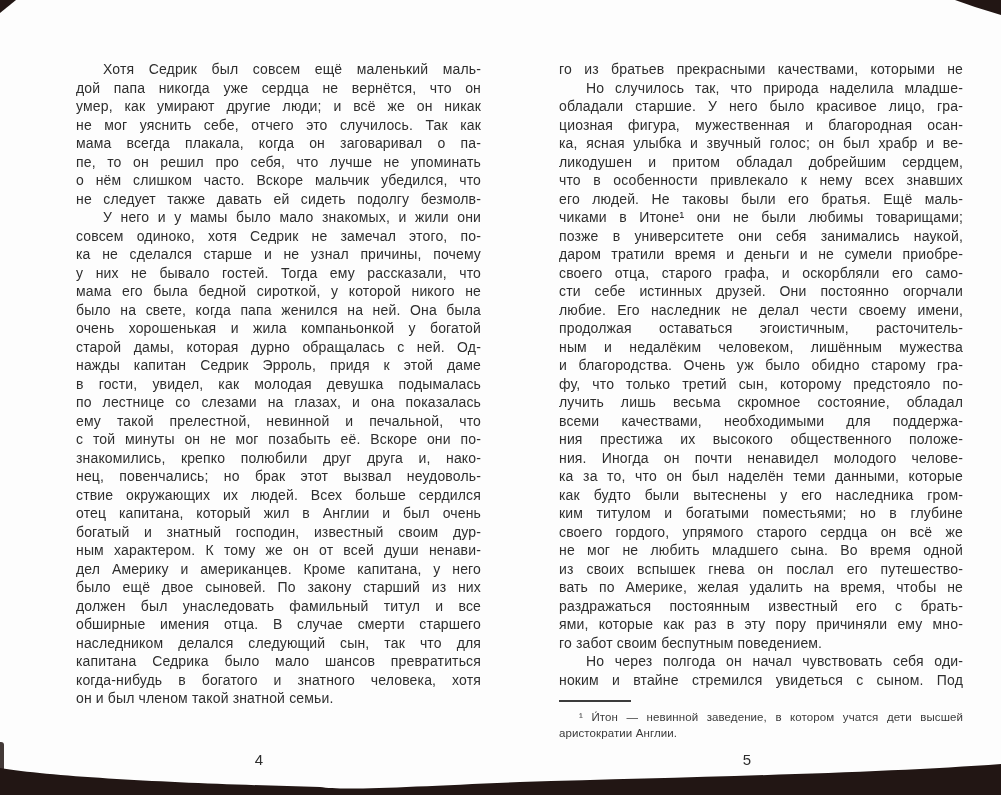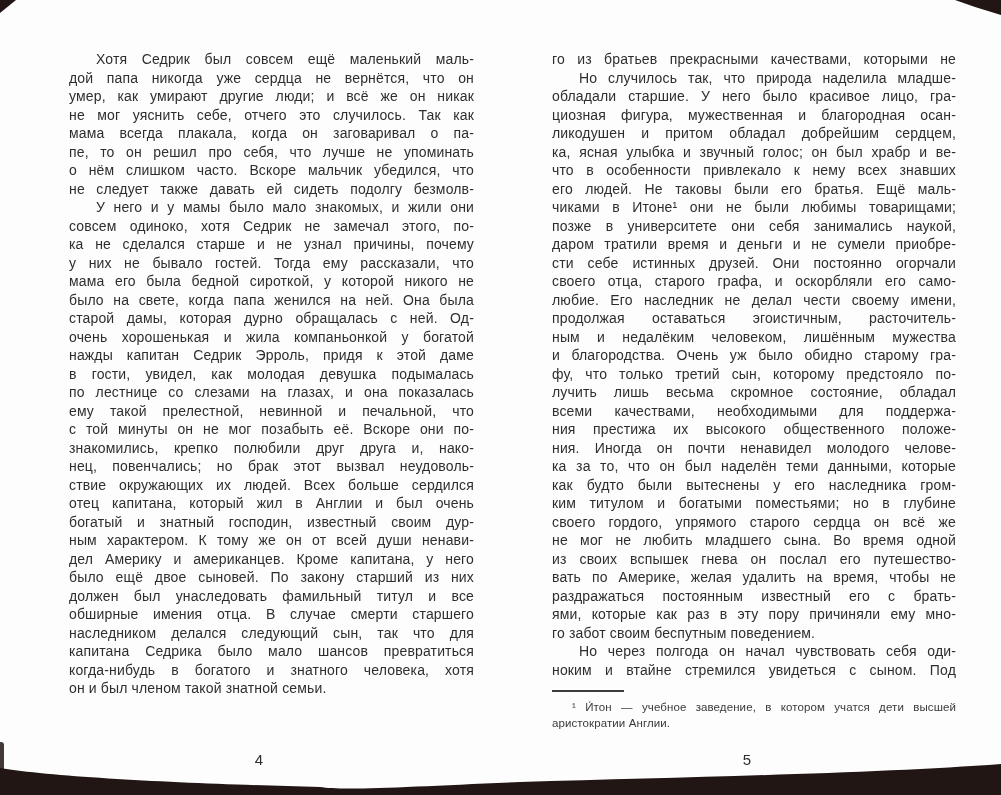--- a/index.html
+++ b/index.html
@@ -2,23 +2,24 @@
 <html style="--paper: #fdfdfd; --text: #2e2e2e; --footnote-text: #3a3a3a; --artifact: #221614;"><head>
 <meta charset="utf-8">
 <style>
   html,body{margin:0;padding:0;}
   body{
     width:1001px;height:795px;position:relative;overflow:hidden;
     background:var(--paper,#fdfdfd);
     font-family:"Liberation Sans", sans-serif;
   }
   .page-column{
-    position:absolute;top:50px;
+    position:absolute;top:60px;
     font-size:14px;line-height:18.5px;letter-spacing:.15px;
     color:var(--text,#2e2e2e);
+    margin-left:7px;
   }
   #left-column{left:69px;width:405px;}
   #right-column{left:552px;width:404px;}
   .line{text-align:justify;text-align-last:justify;height:18.5px;white-space:normal;}
   .line.indent{text-indent:27px;}
   .line.lastline{text-align-last:left;}
   .footnote-sep{
     width:72px;height:0;border-top:2px solid #3c3c3c;
     margin:11px 0 7px 0;
   }
@@ -53,22 +54,22 @@
     <div class="line">мама всегда плакала, когда он заговаривал о па-</div>
     <div class="line">пе, то он решил про себя, что лучше не упоминать</div>
     <div class="line">о нём слишком часто. Вскоре мальчик убедился, что</div>
     <div class="line">не следует также давать ей сидеть подолгу безмолв-</div>
     <div class="line indent">У него и у мамы было мало знакомых, и жили они</div>
     <div class="line">совсем одиноко, хотя Седрик не замечал этого, по-</div>
     <div class="line">ка не сделался старше и не узнал причины, почему</div>
     <div class="line">у них не бывало гостей. Тогда ему рассказали, что</div>
     <div class="line">мама его была бедной сироткой, у которой никого не</div>
     <div class="line">было на свете, когда папа женился на ней. Она была</div>
+    <div class="line">очень хорошенькая и жила компаньонкой у богатой</div>
     <div class="line">старой дамы, которая дурно обращалась с ней. Од-</div>
-    <div class="line">очень хорошенькая и жила компаньонкой у богатой</div>
     <div class="line">нажды капитан Седрик Эрроль, придя к этой даме</div>
     <div class="line">в гости, увидел, как молодая девушка подымалась</div>
     <div class="line">по лестнице со слезами на глазах, и она показалась</div>
     <div class="line">ему такой прелестной, невинной и печальной, что</div>
     <div class="line">с той минуты он не мог позабыть её. Вскоре они по-</div>
     <div class="line">знакомились, крепко полюбили друг друга и, нако-</div>
     <div class="line">нец, повенчались; но брак этот вызвал неудоволь-</div>
     <div class="line">ствие окружающих их людей. Всех больше сердился</div>
     <div class="line">отец капитана, который жил в Англии и был очень</div>
     <div class="line">богатый и знатный господин, известный своим дур-</div>
@@ -81,29 +82,29 @@
     <div class="line">капитана Седрика было мало шансов превратиться</div>
     <div class="line">когда-нибудь в богатого и знатного человека, хотя</div>
     <div class="line lastline">он и был членом такой знатной семьи.</div>
   </div>
 
 <div class="page-column" id="right-column">
     <div class="line">го из братьев прекрасными качествами, которыми не</div>
     <div class="line indent">Но случилось так, что природа наделила младше-</div>
     <div class="line">обладали старшие. У него было красивое лицо, гра-</div>
     <div class="line">циозная фигура, мужественная и благородная осан-</div>
+    <div class="line">ка, ясная улыбка и звучный голос; он был храбр и ве-</div>
     <div class="line">ликодушен и притом обладал добрейшим сердцем,</div>
-    <div class="line">ка, ясная улыбка и звучный голос; он был храбр и ве-</div>
     <div class="line">что в особенности привлекало к нему всех знавших</div>
     <div class="line">его людей. Не таковы были его братья. Ещё маль-</div>
     <div class="line">чиками в Итоне¹ они не были любимы товарищами;</div>
     <div class="line">позже в университете они себя занимались наукой,</div>
     <div class="line">даром тратили время и деньги и не сумели приобре-</div>
+    <div class="line">своего отца, старого графа, и оскорбляли его само-</div>
     <div class="line">сти себе истинных друзей. Они постоянно огорчали</div>
-    <div class="line">своего отца, старого графа, и оскорбляли его само-</div>
     <div class="line">любие. Его наследник не делал чести своему имени,</div>
     <div class="line">продолжая оставаться эгоистичным, расточитель-</div>
     <div class="line">ным и недалёким человеком, лишённым мужества</div>
     <div class="line">и благородства. Очень уж было обидно старому гра-</div>
     <div class="line">фу, что только третий сын, которому предстояло по-</div>
     <div class="line">лучить лишь весьма скромное состояние, обладал</div>
     <div class="line">всеми качествами, необходимыми для поддержа-</div>
     <div class="line">ния престижа их высокого общественного положе-</div>
     <div class="line">ния. Иногда он почти ненавидел молодого челове-</div>
     <div class="line">ка за то, что он был наделён теми данными, которые</div>
@@ -113,21 +114,21 @@
     <div class="line">не мог не любить младшего сына. Во время одной</div>
     <div class="line">из своих вспышек гнева он послал его путешество-</div>
     <div class="line">вать по Америке, желая удалить на время, чтобы не</div>
     <div class="line">раздражаться постоянным известный его с брать-</div>
     <div class="line">ями, которые как раз в эту пору причиняли ему мно-</div>
     <div class="line lastline">го забот своим беспутным поведением.</div>
     <div class="line indent">Но через полгода он начал чувствовать себя оди-</div>
     <div class="line">ноким и втайне стремился увидеться с сыном. Под</div>
     <div class="footnote-sep"></div>
     <div class="footnote">
-      <div class="line indent">¹ И́тон — учебное заведение, в котором учатся дети высшей</div>
+      <div class="line indent">¹ И́тон — невинной заведение, в котором учатся дети высшей</div>
       <div class="line lastline">аристократии Англии.</div>
     </div>
   </div>
 
 <div class="page-number" id="left-page-number">4</div>
 
 <div class="page-number" id="right-page-number">5</div>
 
 <svg class="artifact" id="artifact-top-left" width="18" height="15" viewBox="0 0 18 15">
   <polygon points="0,0 16,0 0,13" fill="#221614"></polygon>

